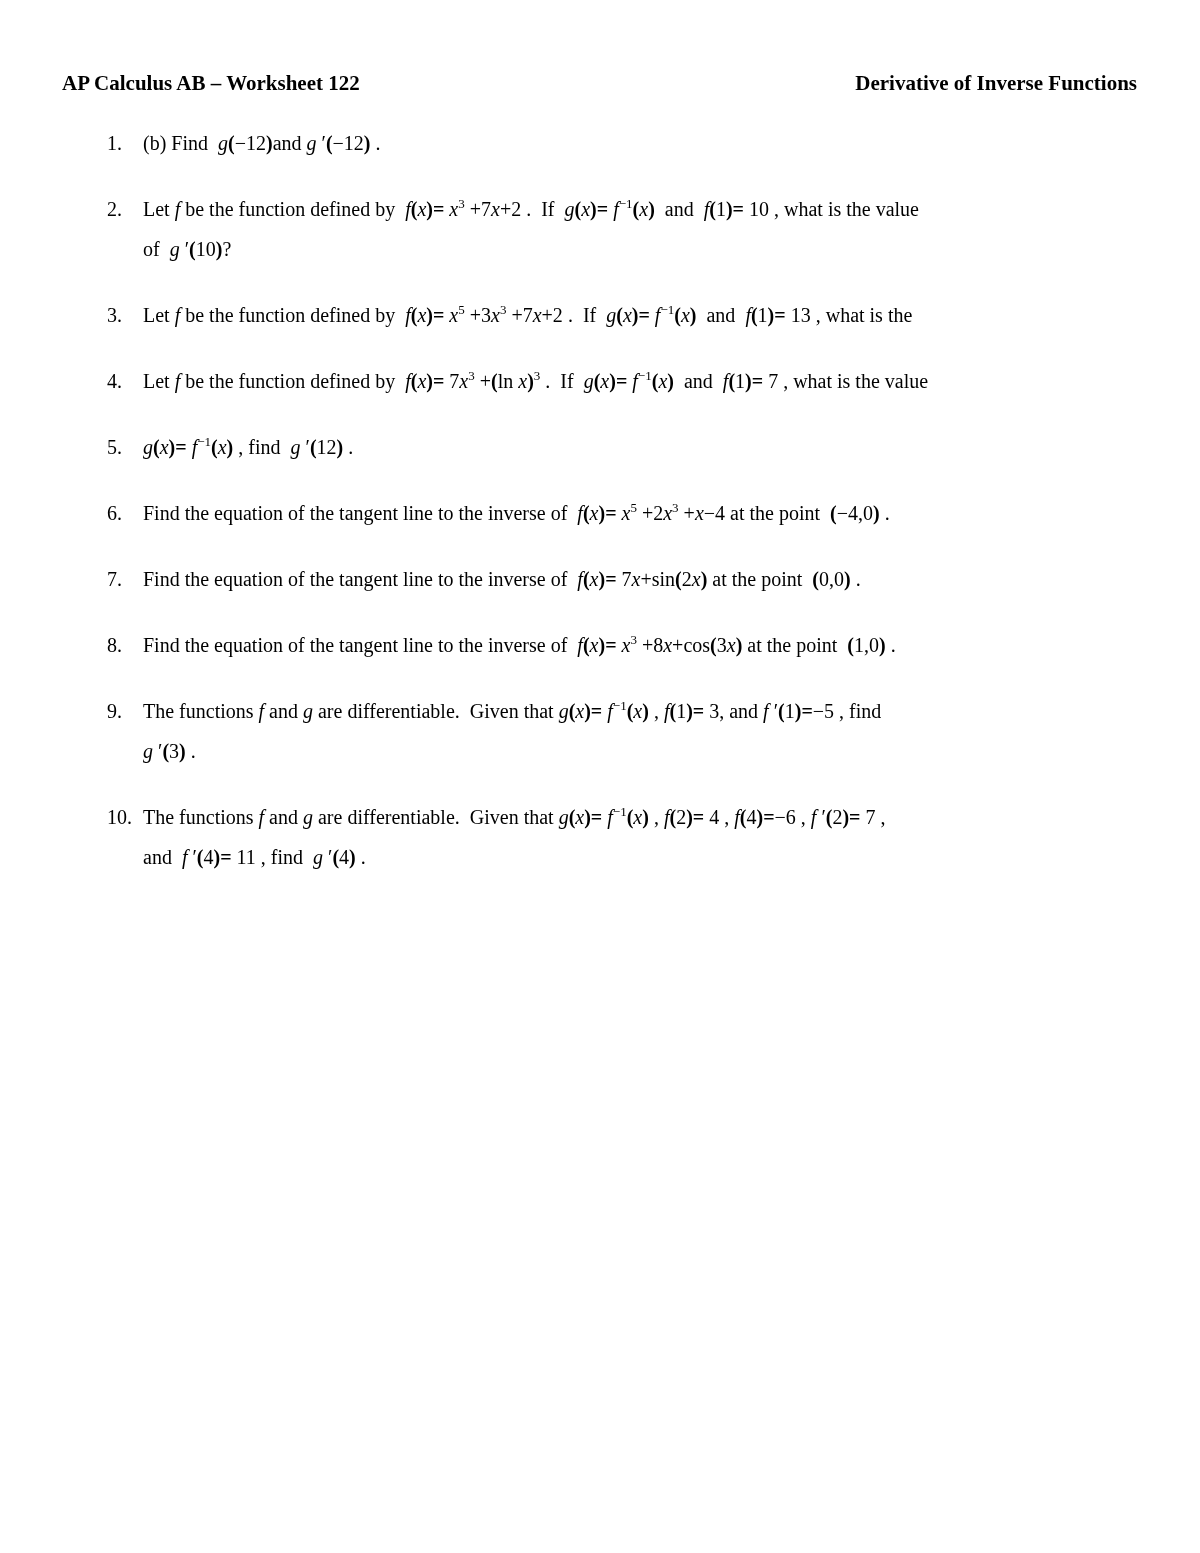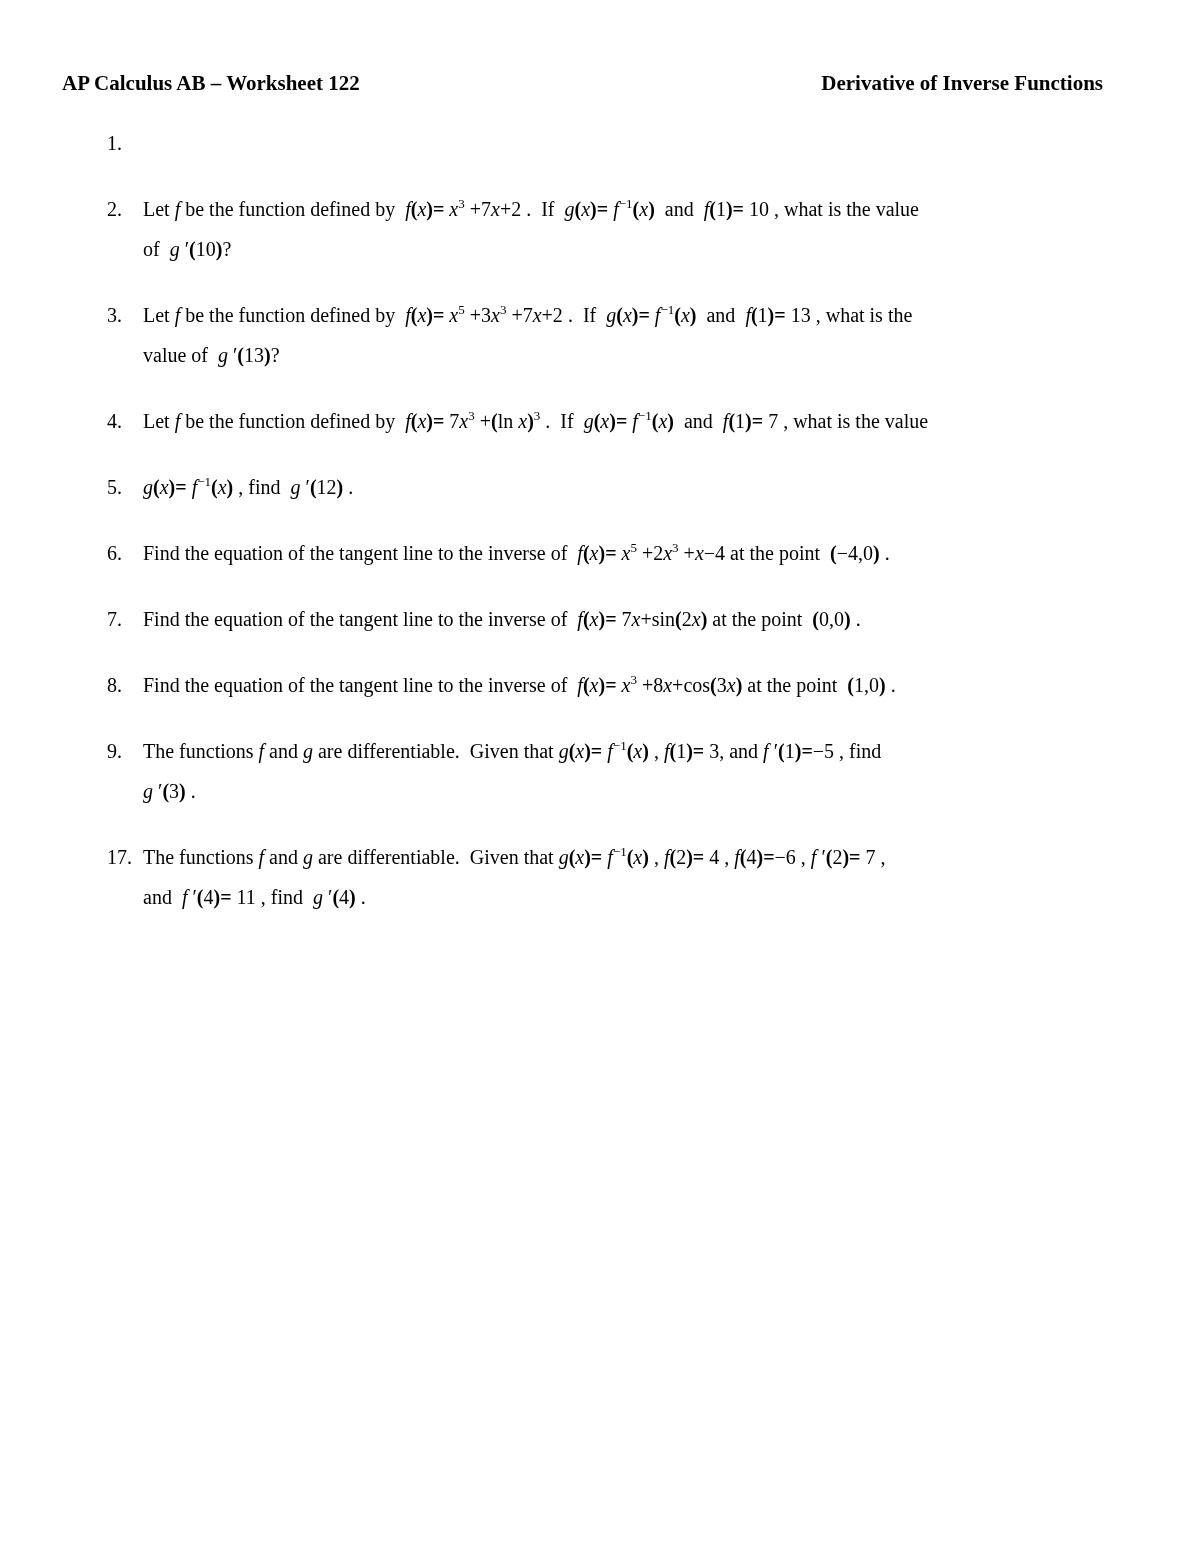--- a/index.html
+++ b/index.html
@@ -8,21 +8,21 @@
     background: #ffffff;
     color: #000000;
     font-family: "Liberation Serif", "DejaVu Serif", serif;
   }
   .page {
     position: relative;
     width: 1200px;
     height: 1553px;
     background: #ffffff;
     box-sizing: border-box;
-    padding: 70px 62px 0 62px;
+    padding: 70px 28px 0 62px;
     overflow: hidden;
   }
   .header {
     display: flex;
     justify-content: space-between;
     font-weight: bold;
     font-size: 21px;
     line-height: 26px;
     white-space: nowrap;
   }
@@ -60,34 +60,34 @@
 
 <div class="page">
   <div class="header">
     <span class="left-title">AP Calculus AB – Worksheet 122</span>
     <span class="right-title">Derivative of Inverse Functions</span>
   </div>
   <div class="questions">
       <div class="q-row">
         <div class="q-num">1.</div>
         <div class="q-body">
+          <div class="q-line">(b) Find &nbsp;<span class="math"><i>g</i><b>(</b>−12<b>)</b></span>and <span class="math"><i>g</i> ′<b>(</b>−12<b>)</b></span> .</div>
         </div>
       </div>
       <div class="q-row">
         <div class="q-num">2.</div>
         <div class="q-body">
           <div class="q-line">Let <span class="math"><i>f</i></span> be the function defined by &nbsp;<span class="math"><i>f</i><b>(</b><i>x</i><b>)</b><b>=</b> <i>x</i><sup>3</sup> +7<i>x</i>+2</span> . &nbsp;If &nbsp;<span class="math"><i>g</i><b>(</b><i>x</i><b>)</b><b>=</b> <i>f</i><sup>−1</sup><b>(</b><i>x</i><b>)</b></span> &nbsp;and &nbsp;<span class="math"><i>f</i><b>(</b>1<b>)</b><b>=</b> 10</span> , what is the value</div>
           <div class="q-line">of &nbsp;<span class="math"><i>g</i> ′<b>(</b>10<b>)</b></span>?</div>
         </div>
       </div>
       <div class="q-row">
         <div class="q-num">3.</div>
         <div class="q-body">
           <div class="q-line">Let <span class="math"><i>f</i></span> be the function defined by &nbsp;<span class="math"><i>f</i><b>(</b><i>x</i><b>)</b><b>=</b> <i>x</i><sup>5</sup> +3<i>x</i><sup>3</sup> +7<i>x</i>+2</span> . &nbsp;If &nbsp;<span class="math"><i>g</i><b>(</b><i>x</i><b>)</b><b>=</b> <i>f</i><sup>−1</sup><b>(</b><i>x</i><b>)</b></span> &nbsp;and &nbsp;<span class="math"><i>f</i><b>(</b>1<b>)</b><b>=</b> 13</span> , what is the</div>
-          <div class="q-line">value of &nbsp;<span class="math"><i>g</i> ′<b>(</b>13<b>)</b></span>?</div>
         </div>
       </div>
       <div class="q-row">
         <div class="q-num">4.</div>
         <div class="q-body">
           <div class="q-line">Let <span class="math"><i>f</i></span> be the function defined by &nbsp;<span class="math"><i>f</i><b>(</b><i>x</i><b>)</b><b>=</b> 7<i>x</i><sup>3</sup> +<b>(</b>ln <i>x</i><b>)</b><sup>3</sup></span> . &nbsp;If &nbsp;<span class="math"><i>g</i><b>(</b><i>x</i><b>)</b><b>=</b> <i>f</i><sup>−1</sup><b>(</b><i>x</i><b>)</b></span> &nbsp;and &nbsp;<span class="math"><i>f</i><b>(</b>1<b>)</b><b>=</b> 7</span> , what is the value</div>
         </div>
       </div>
       <div class="q-row">
         <div class="q-num">5.</div>
@@ -114,20 +114,20 @@
         </div>
       </div>
       <div class="q-row">
         <div class="q-num">9.</div>
         <div class="q-body">
           <div class="q-line">The functions <span class="math"><i>f</i></span> and <span class="math"><i>g</i></span> are differentiable. &nbsp;Given that <span class="math"><i>g</i><b>(</b><i>x</i><b>)</b><b>=</b> <i>f</i><sup>−1</sup><b>(</b><i>x</i><b>)</b></span> , <span class="math"><i>f</i><b>(</b>1<b>)</b><b>=</b> 3</span>, and <span class="math"><i>f</i> ′<b>(</b>1<b>)</b><b>=</b>−5</span> , find</div>
           <div class="q-line"><span class="math"><i>g</i> ′<b>(</b>3<b>)</b></span> .</div>
         </div>
       </div>
       <div class="q-row">
-        <div class="q-num">17.</div>
+        <div class="q-num">10.</div>
         <div class="q-body">
           <div class="q-line">The functions <span class="math"><i>f</i></span> and <span class="math"><i>g</i></span> are differentiable. &nbsp;Given that <span class="math"><i>g</i><b>(</b><i>x</i><b>)</b><b>=</b> <i>f</i><sup>−1</sup><b>(</b><i>x</i><b>)</b></span> , <span class="math"><i>f</i><b>(</b>2<b>)</b><b>=</b> 4</span> , <span class="math"><i>f</i><b>(</b>4<b>)</b><b>=</b>−6</span> , <span class="math"><i>f</i> ′<b>(</b>2<b>)</b><b>=</b> 7</span> ,</div>
           <div class="q-line">and &nbsp;<span class="math"><i>f</i> ′<b>(</b>4<b>)</b><b>=</b> 11</span> , find &nbsp;<span class="math"><i>g</i> ′<b>(</b>4<b>)</b></span> .</div>
         </div>
       </div>
     </div>
 </div>
 
 </body></html>

